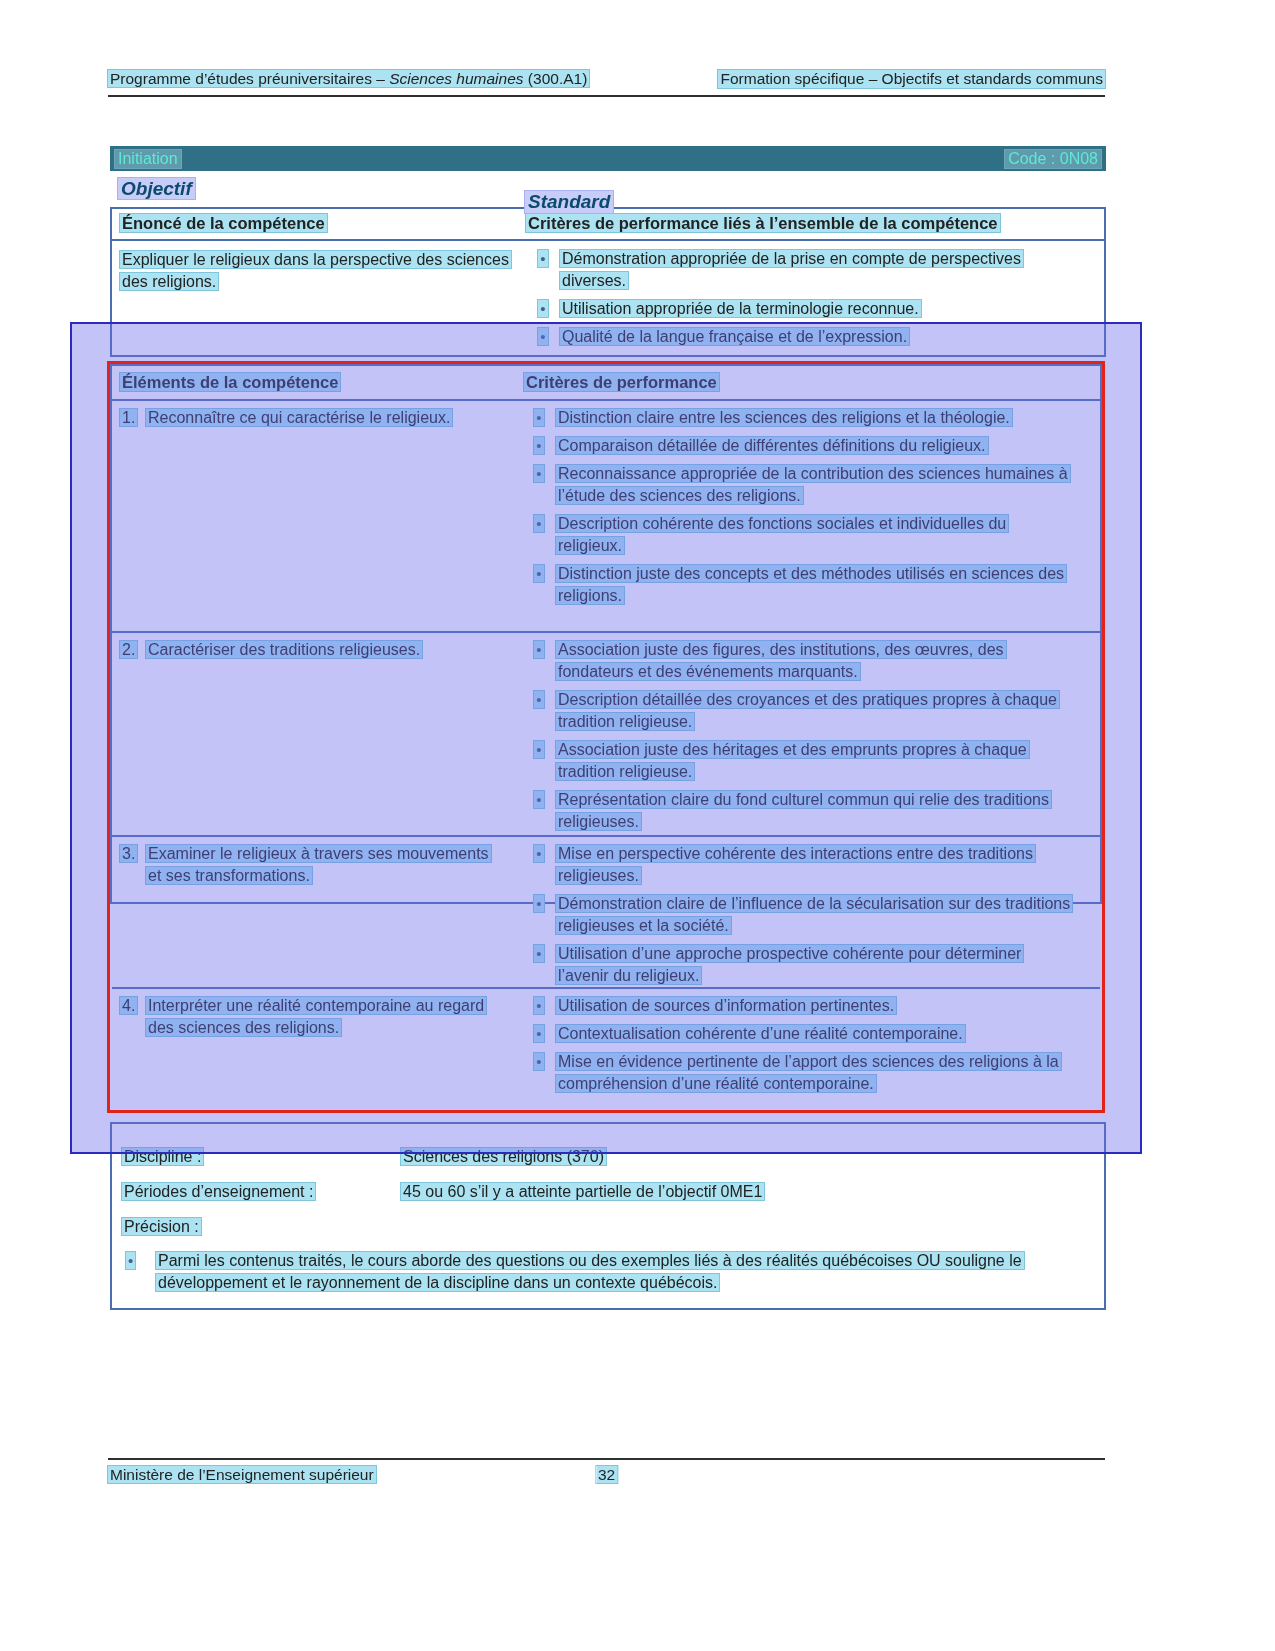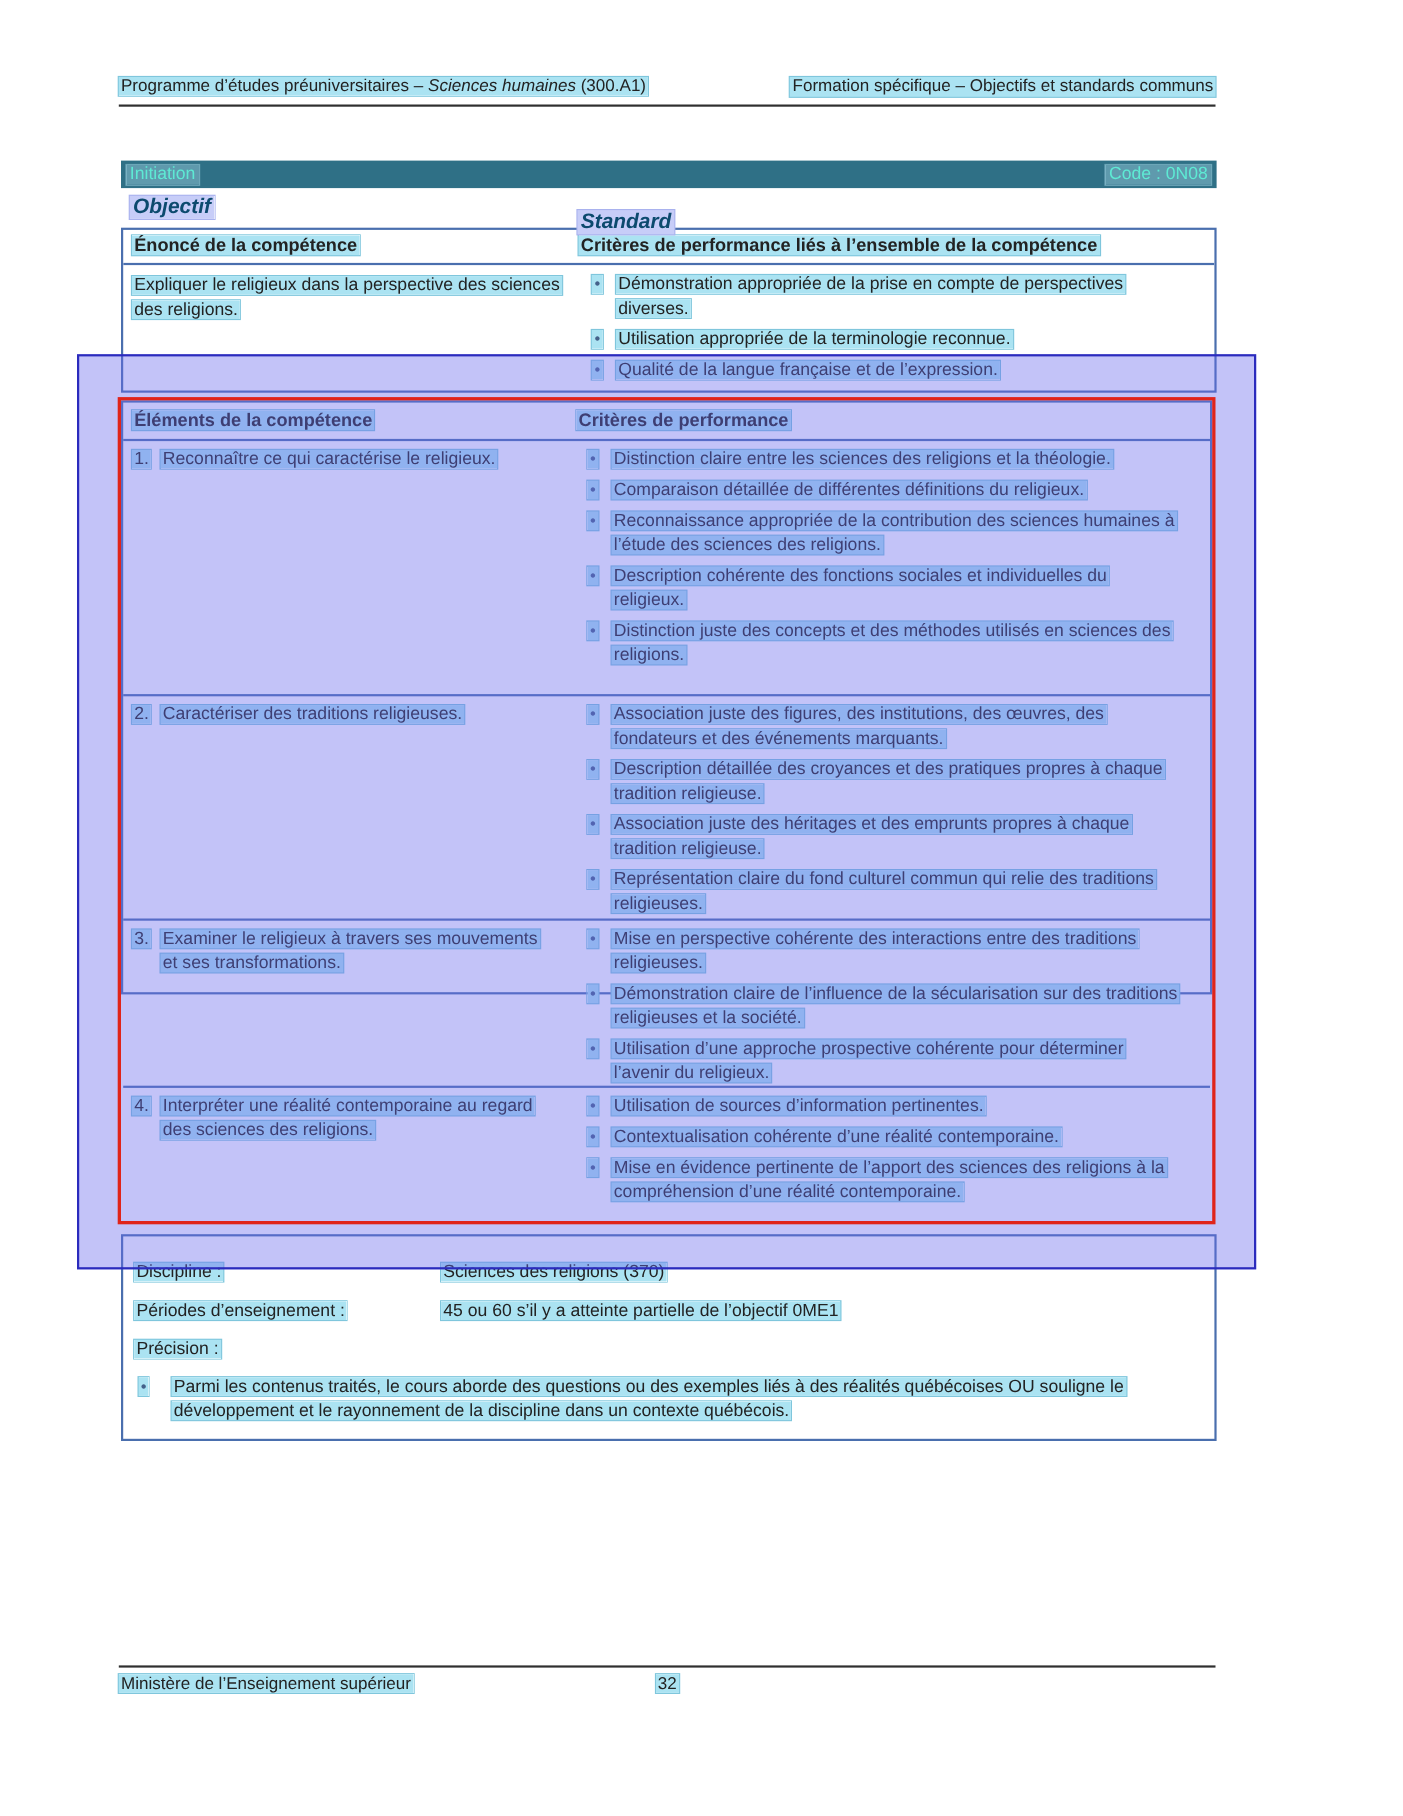--- a/index.html
+++ b/index.html
@@ -60,21 +60,21 @@
   #section3 { position:absolute; left:110px; top:1122px; width:996px; border:2px solid #4a6fae;
               padding:9px 10px 14px; font-size:16px; line-height:22px; }
   .act-header { font-weight:bold; font-size:16.5px; }
   .act-row { display:flex; margin-top:13px; }
   .act-label { flex:0 0 265px; }
   .act-value { flex:1;padding-left:14px; }
   .act-note { display:flex; margin-top:12px; }
   .act-note .bullet-cell { flex:0 0 34px; text-align:left; padding-left:4px; }
   .act-note .crit-text { padding-right:6px; }
 
-  #footer { position:absolute; left:108px; top:1514px; width:997px;
+  #footer { position:absolute; left:108px; top:1458px; width:997px;
             border-top:2.5px solid #2f2f2f; padding-top:6px; font-size:15.5px; }
   #footer .page-num { position:absolute; left:50%; transform:translateX(-50%); top:6px; }
 </style>
 </head>
 <body>
 
 <div id="page-header">
   <span>
     <span class="hl"><span>Programme d’études préuniversitaires – </span><span class="it">Sciences humaines</span><span> (300.A1)</span></span>
   </span>

